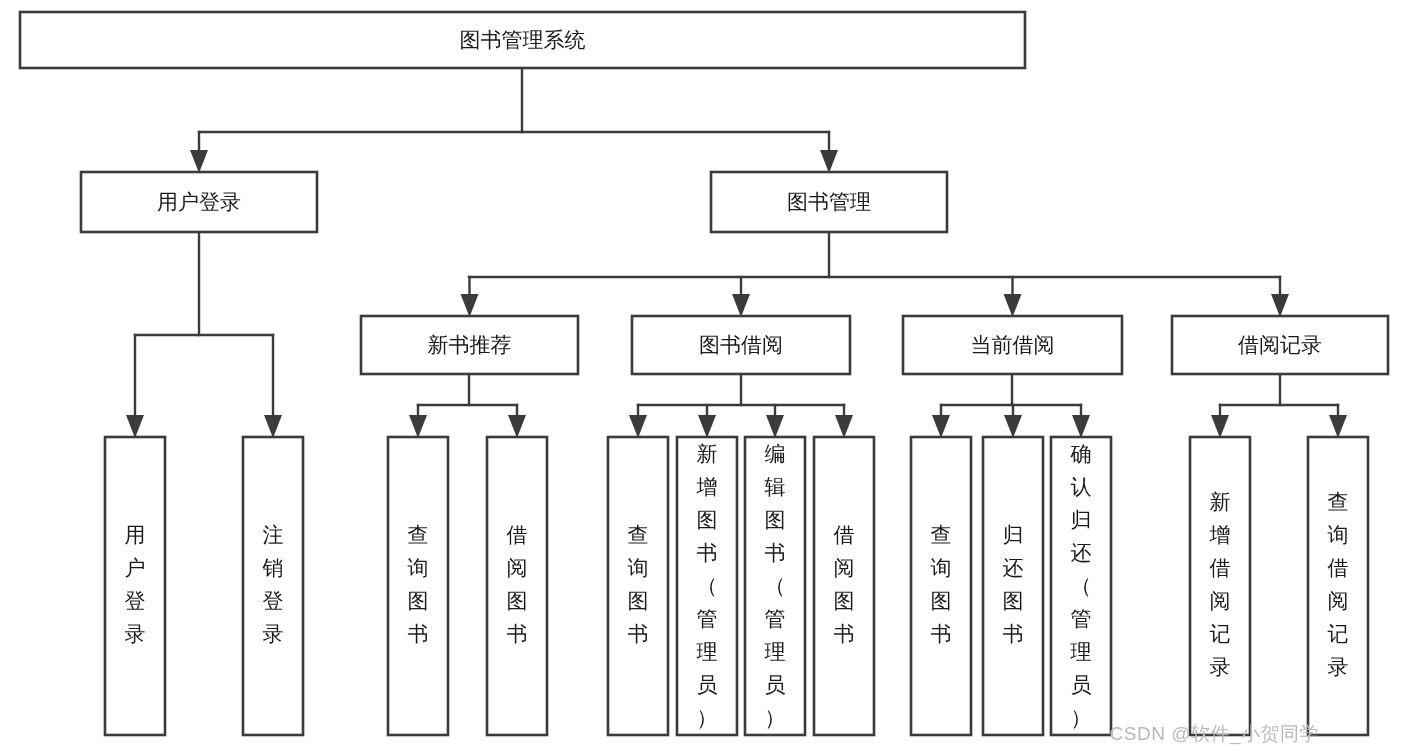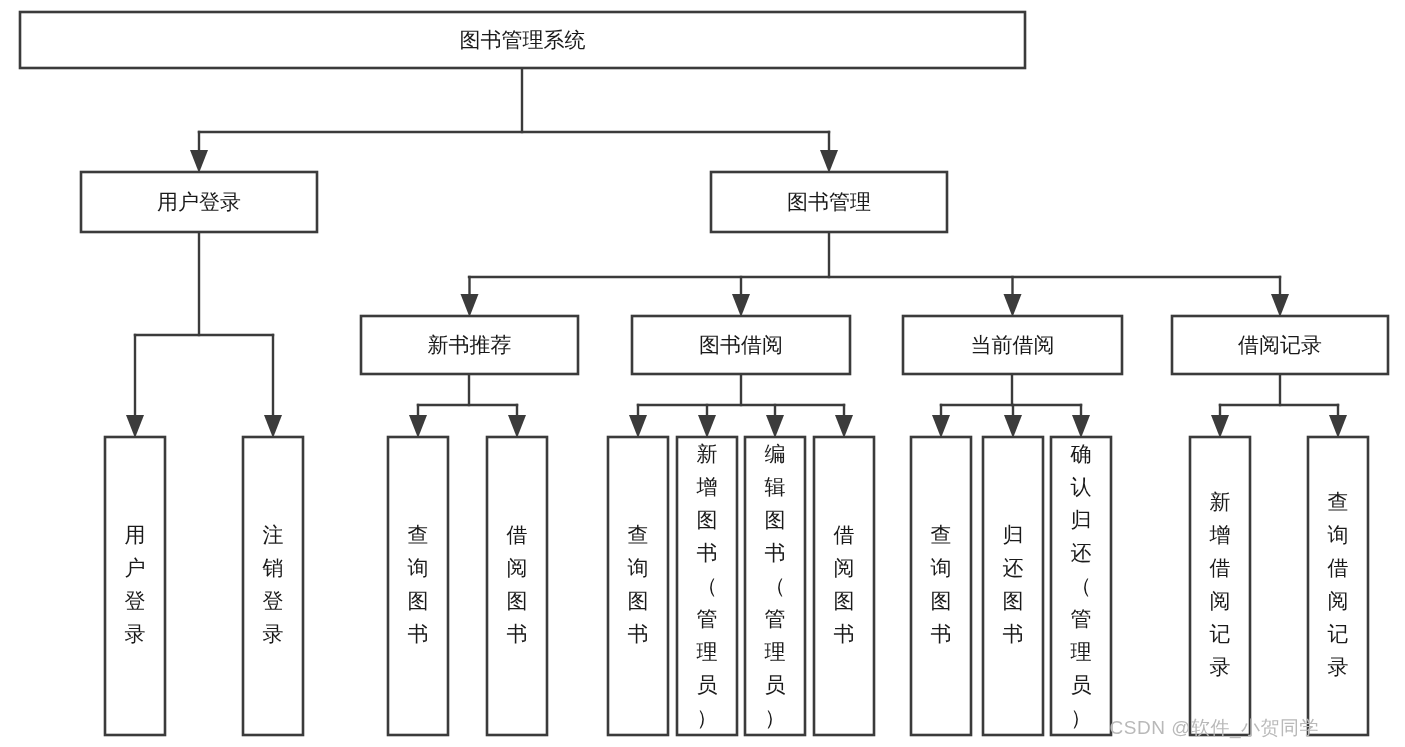--- a/index.html
+++ b/index.html
@@ -52,21 +52,21 @@
   }
   .node-label-v {
     font-family: "Liberation Sans", "DejaVu Sans", sans-serif;
     font-size: 21px;
     fill: #1a1a1a;
     text-anchor: middle;
   }
   .watermark-text {
     position: absolute;
     right: 14px;
-    bottom: 6px;
+    bottom: 0;
     font-family: "Liberation Sans", "DejaVu Sans", sans-serif;
     font-size: 19px;
     color: #b9b9b9;
     white-space: nowrap;
     letter-spacing: 0.5px;
     pointer-events: none;
   }
 </style>
 </head>
 <body>

